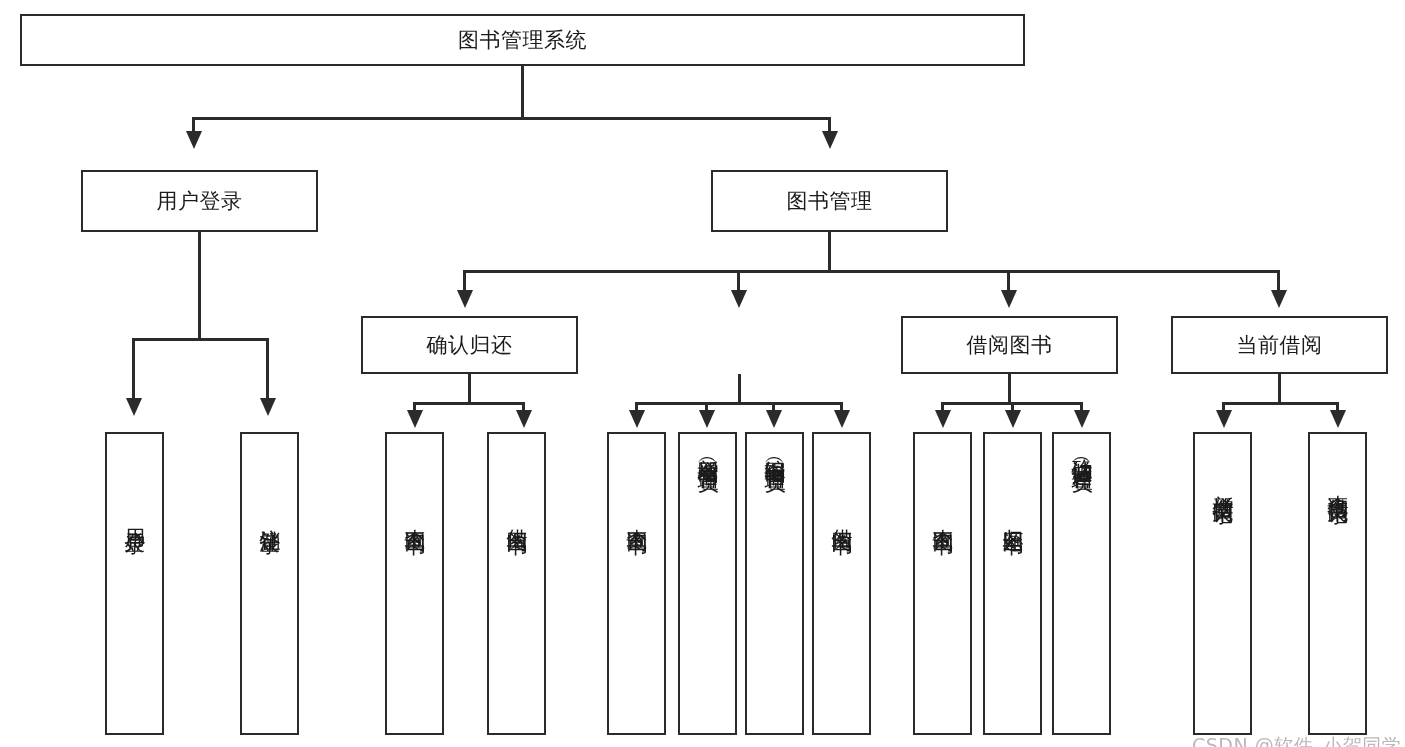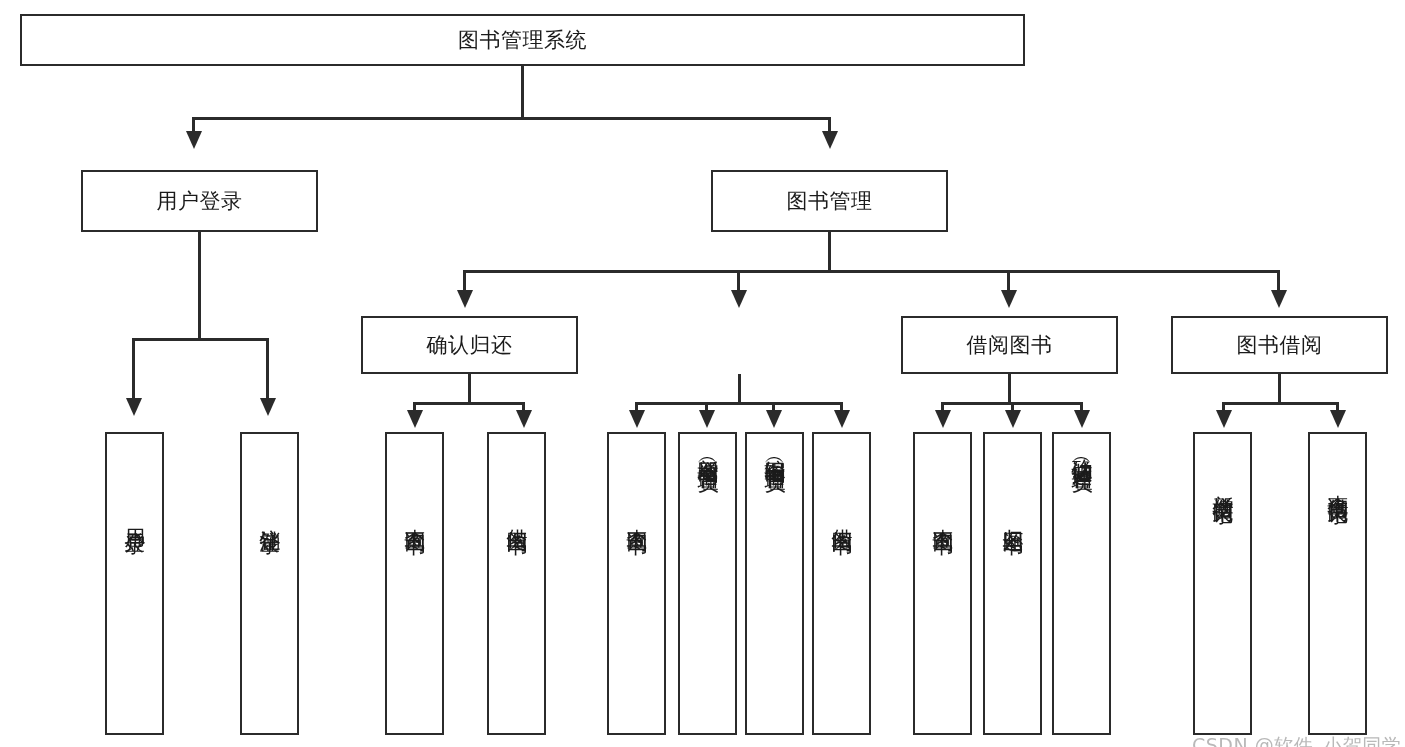--- a/index.html
+++ b/index.html
@@ -114,21 +114,21 @@
   <div class="edge v" style="left:1277px; top:270px; width:3px; height:22px;"></div>
   <div class="arrow" style="left:1271px; top:290px;"></div>
 
   <div class="node" style="left:361px; top:316px; width:217px; height:58px;">
     <span class="lbl">确认归还</span>
   </div>
   <div class="node" style="left:901px; top:316px; width:217px; height:58px;">
     <span class="lbl">借阅图书</span>
   </div>
   <div class="node" style="left:1171px; top:316px; width:217px; height:58px;">
-    <span class="lbl">图书借阅</span>
+    <span class="lbl">当前借阅</span>
   </div>
 
   <div class="edge v" style="left:468px; top:374px; width:3px; height:30px;"></div>
   <div class="edge h" style="left:413px; top:402px; width:112px; height:3px;"></div>
   <div class="edge v" style="left:413px; top:402px; width:3px; height:10px;"></div>
   <div class="arrow" style="left:407px; top:410px;"></div>
   <div class="edge v" style="left:522px; top:402px; width:3px; height:10px;"></div>
   <div class="arrow" style="left:516px; top:410px;"></div>
 
   <div class="edge v" style="left:738px; top:374px; width:3px; height:30px;"></div>

